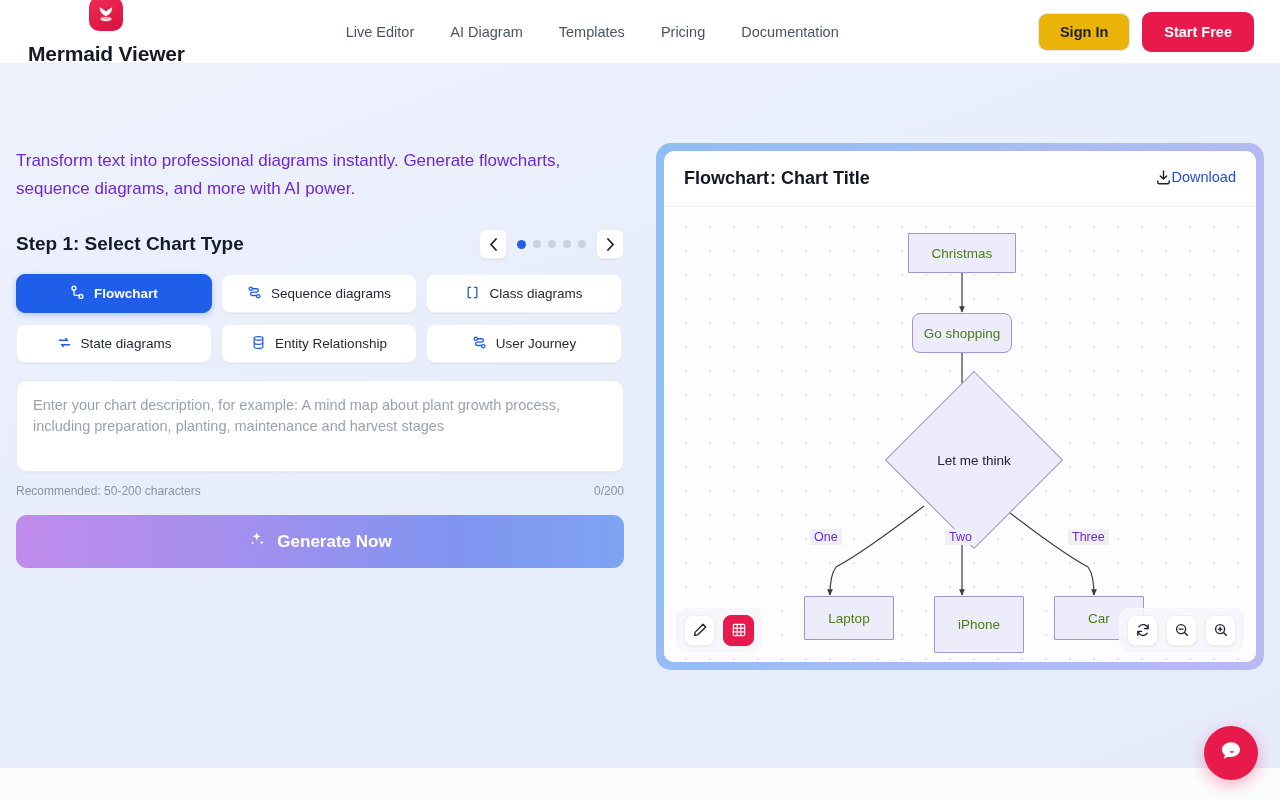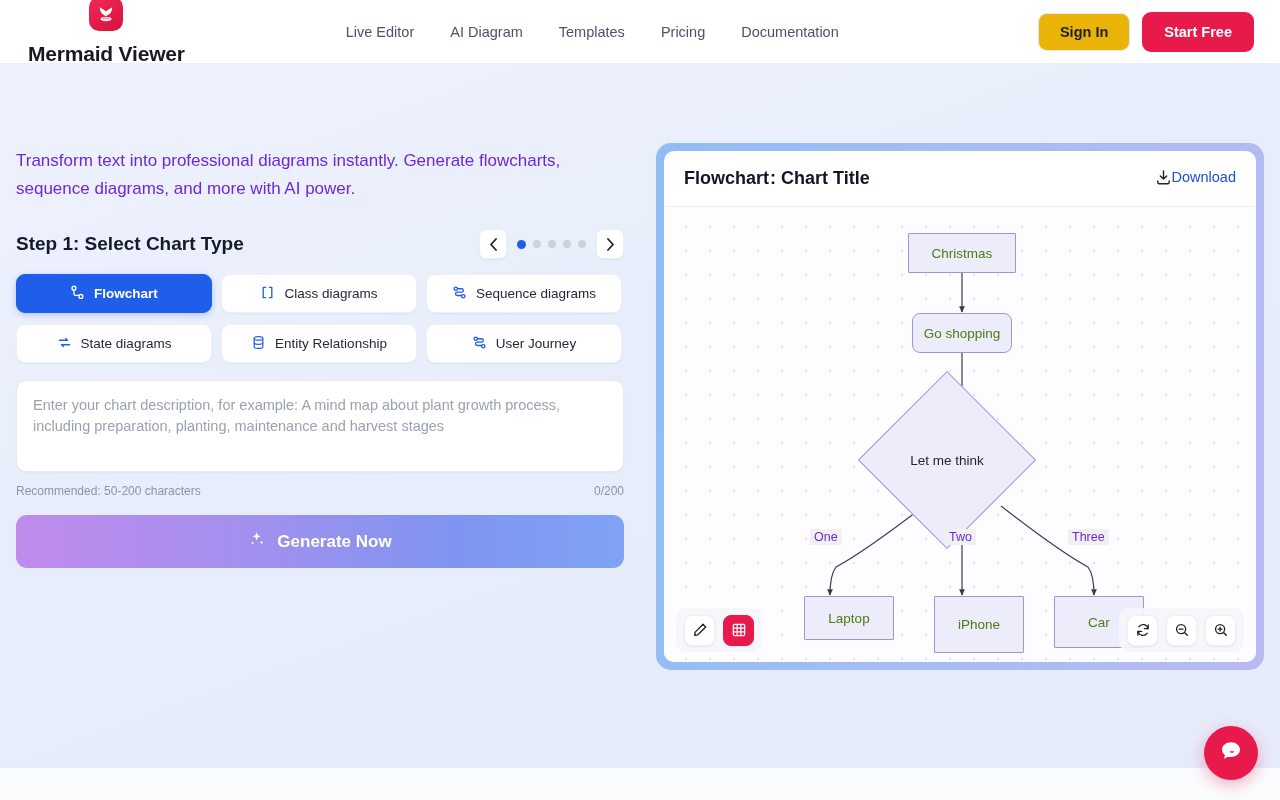--- a/index.html
+++ b/index.html
@@ -282,36 +282,36 @@
           <circle cx="11.6" cy="12.2" r="2.1" fill="none" stroke="#ffffff" stroke-width="1.4"></circle>
           <path d="M4.2 5.6v3.4a2 2 0 0 0 2 2h3.3" fill="none" stroke="#ffffff" stroke-width="1.4" stroke-linecap="round"></path>
         </svg>
       </span>
       <span>Flowchart</span>
     </div>
 
     <div class="type">
       <span>
         <svg width="15" height="15" viewBox="0 0 16 16">
-          <path d="M6 2.5H3.4v11H6" fill="none" stroke="#1f5ee8" stroke-width="1.4" stroke-linecap="round" stroke-linejoin="round"></path>
-          <path d="M10 2.5h2.6v11H10" fill="none" stroke="#1f5ee8" stroke-width="1.4" stroke-linecap="round" stroke-linejoin="round"></path>
-        </svg>
-      </span>
-      <span>Class diagrams</span>
-    </div>
-
-    <div class="type">
-      <span>
-        <svg width="15" height="15" viewBox="0 0 16 16">
           <circle cx="4" cy="4" r="1.8" fill="none" stroke="#1f5ee8" stroke-width="1.4"></circle>
           <circle cx="12" cy="12" r="1.8" fill="none" stroke="#1f5ee8" stroke-width="1.4"></circle>
           <path d="M5.9 4h4.4a1.8 1.8 0 0 1 0 3.6H5.6a1.8 1.8 0 0 0 0 3.6h4.5" fill="none" stroke="#1f5ee8" stroke-width="1.4" stroke-linecap="round"></path>
         </svg>
       </span>
       <span>Sequence diagrams</span>
+    </div>
+
+    <div class="type">
+      <span>
+        <svg width="15" height="15" viewBox="0 0 16 16">
+          <path d="M6 2.5H3.4v11H6" fill="none" stroke="#1f5ee8" stroke-width="1.4" stroke-linecap="round" stroke-linejoin="round"></path>
+          <path d="M10 2.5h2.6v11H10" fill="none" stroke="#1f5ee8" stroke-width="1.4" stroke-linecap="round" stroke-linejoin="round"></path>
+        </svg>
+      </span>
+      <span>Class diagrams</span>
     </div>
 
     <div class="type">
       <span>
         <svg width="15" height="15" viewBox="0 0 16 16">
           <path d="M2.6 5.6h8.6l-2-2M13.4 10.4H4.8l2 2" fill="none" stroke="#1f5ee8" stroke-width="1.4" stroke-linecap="round" stroke-linejoin="round"></path>
         </svg>
       </span>
       <span>State diagrams</span>
     </div>
@@ -402,36 +402,36 @@
       <div class="node rect" style="left:244px; top:26px; width:108px; height:40px;">
         <span>Christmas</span>
       </div>
 
       <div class="edge-label" style="left:258px; top:36px; transform:translateY(52px);">Get money</div>
 
       <div class="node round" style="left:248px; top:106px; width:100px; height:40px;">
         <span>Go shopping</span>
       </div>
 
-      <div class="diamond-wrap" style="left:220px; top:190px; width:126px; height:126px;">
+      <div class="diamond-wrap" style="left:247px; top:190px; width:126px; height:126px;">
         <div class="diamond"></div>
         <div class="diamond-label">Let me think</div>
       </div>
 
       <div class="edge-label" style="left:146px; top:302px;">One</div>
       <div class="edge-label" style="left:281px; top:302px;">Two</div>
       <div class="edge-label" style="left:404px; top:302px;">Three</div>
 
       <div class="node rect" style="left:140px; top:389px; width:90px; height:44px;">
         <span>Laptop</span>
       </div>
       <div class="node rect" style="left:270px; top:389px; width:90px; height:57px;">
         <span>iPhone</span>
       </div>
-      <div class="node rect" style="left:390px; top:389px; width:90px; height:52px;">
+      <div class="node rect" style="left:390px; top:389px; width:90px; height:44px;">
         <span>Car</span>
       </div>
 
       <div class="tool-left">
         <div class="tbtn">
           <svg width="16" height="16" viewBox="0 0 18 18">
             <path d="M12.4 2.6l3 3L6.6 14.4 3 15l.6-3.6 8.8-8.8z" fill="none" stroke="#1d2330" stroke-width="1.5" stroke-linejoin="round"></path>
           </svg>
         </div>
         <div class="tbtn accent">

